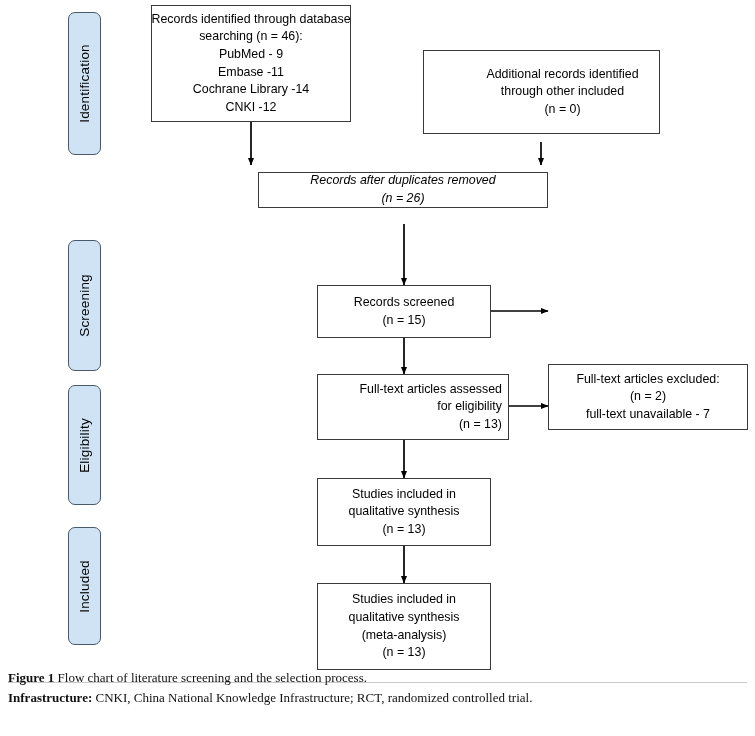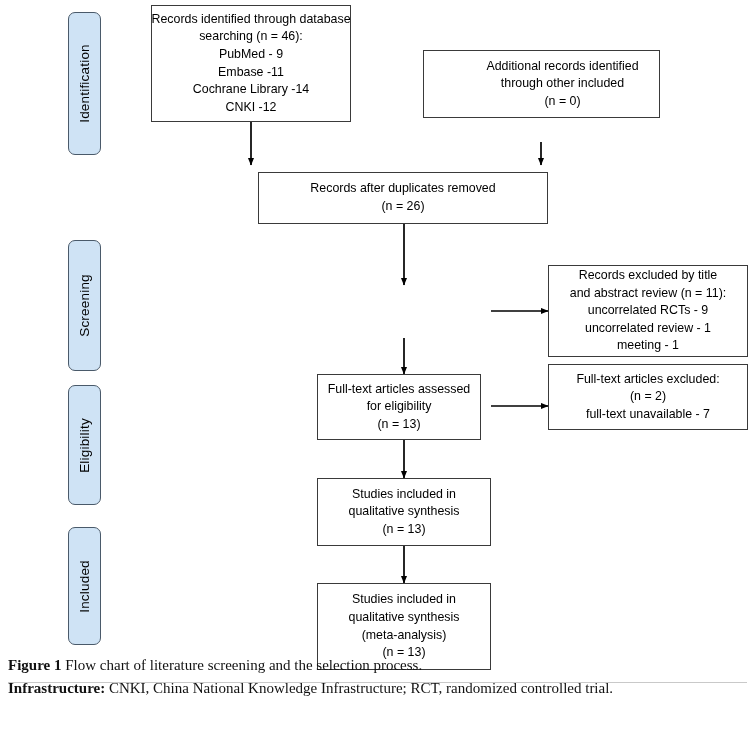--- a/index.html
+++ b/index.html
@@ -65,24 +65,24 @@
     left: 0; top: 0;
     width: 755px;
     height: 736px;
     pointer-events: none;
   }
 
   
   #caption {
     position: absolute;
     left: 8px;
-    top: 654px;
+    top: 668px;
     width: 740px;
     font-family: "Liberation Serif", serif;
-    font-size: 15px;
+    font-size: 13px;
     line-height: 1.55;
     color: #111;
   }
   #caption .b { font-weight: bold; }
   #caption .row { display: block; }
 
   #rule {
     position: absolute;
     left: 8px;
     top: 682px;
@@ -140,41 +140,38 @@
 
   <div class="fbox" style="left:151px; top:5px; width:200px; height:117px;">
     <span class="ln">Records identified through database</span>
     <span class="ln">searching (n = 46):</span>
     <span class="ln">PubMed - 9</span>
     <span class="ln">Embase -11</span>
     <span class="ln">Cochrane Library -14</span>
     <span class="ln">CNKI -12</span>
   </div>
 
-  <div class="fbox" style="left:423px; top:50px; width:237px; height:68px;padding-left:48px;">
+  <div class="fbox" style="left:423px; top:50px; width:237px; height:84px;padding-left:48px;">
     <span class="ln">Additional records identified</span>
     <span class="ln">through other included</span>
     <span class="ln">(n = 0)</span>
   </div>
 
-  <div class="fbox" style="left:258px; top:172px; width:290px; height:52px;">
+  <div class="fbox" style="left:258px; top:172px; width:290px; height:36px;font-style:italic;">
     <span class="ln">Records after duplicates removed</span>
     <span class="ln">(n = 26)</span>
   </div>
 
-
-  <div class="fbox" style="left:548px; top:265px; width:200px; height:92px;">
-    <span class="ln">Records excluded by title</span>
-    <span class="ln">and abstract review (n = 11):</span>
-    <span class="ln">uncorrelated RCTs - 9</span>
-    <span class="ln">uncorrelated review - 1</span>
-    <span class="ln">meeting - 1</span>
-  </div>
-
-  <div class="fbox" style="left:317px; top:374px; width:164px; height:66px;">
+  <div class="fbox" style="left:317px; top:285px; width:174px; height:53px;">
+    <span class="ln">Records screened</span>
+    <span class="ln">(n = 15)</span>
+  </div>
+
+
+  <div class="fbox" style="left:317px; top:374px; width:192px; height:66px;align-items:flex-end;">
     <span class="ln">Full-text articles assessed</span>
     <span class="ln">for eligibility</span>
     <span class="ln">(n = 13)</span>
   </div>
 
   <div class="fbox" style="left:548px; top:364px; width:200px; height:66px;">
     <span class="ln">Full-text articles excluded:</span>
     <span class="ln">(n = 2)</span>
     <span class="ln">full-text unavailable - 7</span>
   </div>

